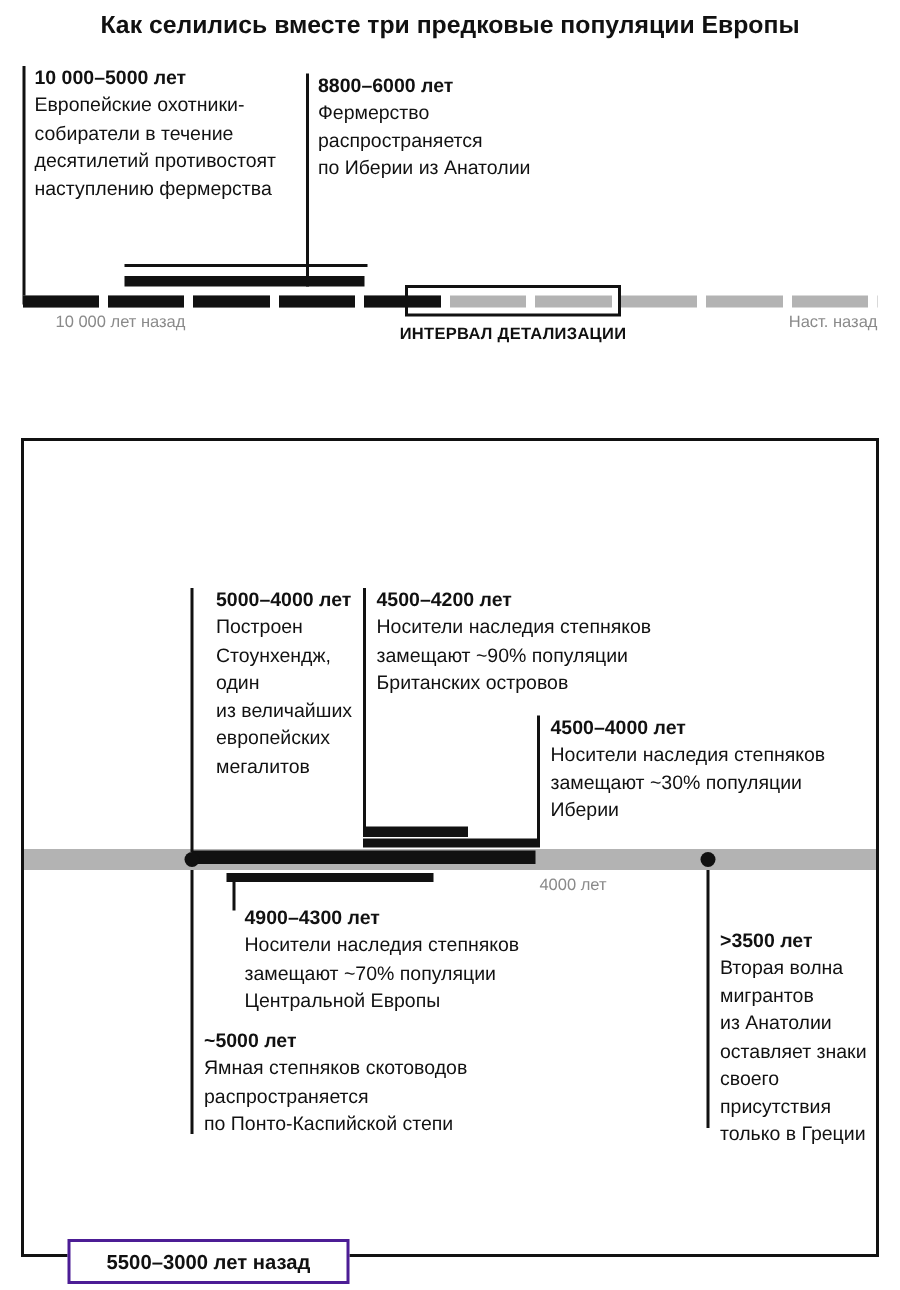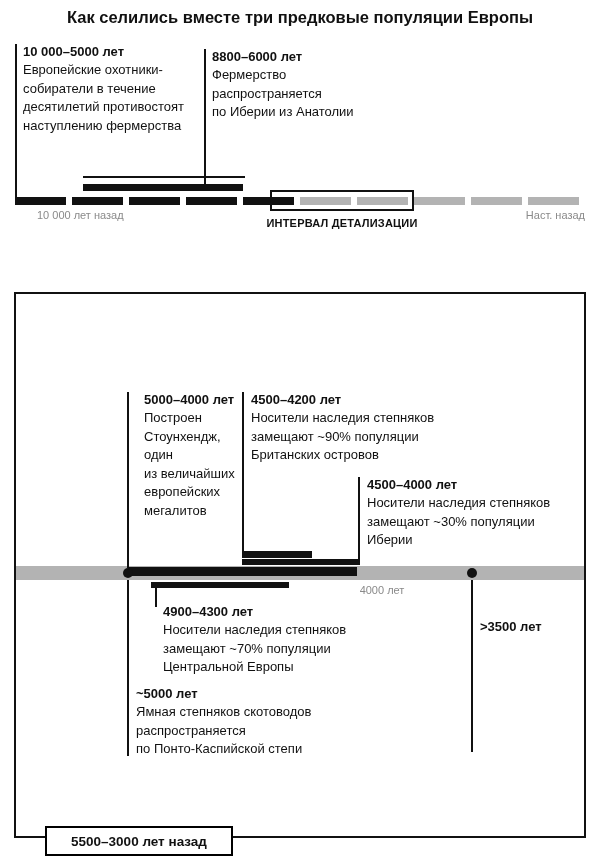--- a/index.html
+++ b/index.html
@@ -79,21 +79,21 @@
   #d-vline-yamnaya { left: 127px; top: 580px; height: 176px; }
   #d-ann-yamnaya   { left: 136px; top: 685px; width: 205px; }
 
   #d-vline-greece { left: 471px; top: 580px; height: 172px; }
   #d-ann-greece   { left: 480px; top: 618px; width: 105px; }
 
   #d-axis-mid-label { left: 346px; top: 584px; width: 72px; text-align: center; }
 
   #d-range-box {
     position: absolute; left: 45px; top: 826px; width: 188px; height: 30px;
-    border: 2px solid #000000; background: #ffffff;
+    border: 2px solid #4c1d95; background: #ffffff;
     display: flex; align-items: center; justify-content: center;
     font-weight: bold; font-size: 13.5px; white-space: pre;
   }
 </style>
 </head>
 <body>
 
 <div class="page">
 
   <div class="title">Как селились вместе три предковые популяции Европы</div>
@@ -174,20 +174,27 @@
   <div class="ann" id="d-ann-yamnaya">
     <div class="era">~5000 лет</div>
     <div class="body">Ямная степняков скотоводов
 распространяется
 по Понто-Каспийской степи</div>
   </div>
 
   <div class="vline" id="d-vline-greece"></div>
   <div class="ann" id="d-ann-greece">
     <div class="era">&gt;3500 лет</div>
+    <div class="body">Вторая волна
+мигрантов
+из Анатолии
+оставляет знаки
+своего
+присутствия
+только в Греции</div>
   </div>
 
   <div class="axis-label" id="d-axis-mid-label">4000 лет</div>
 
   <div id="d-range-box">
     <span>5500–3000 лет назад</span>
   </div>
 
 </div>
 

